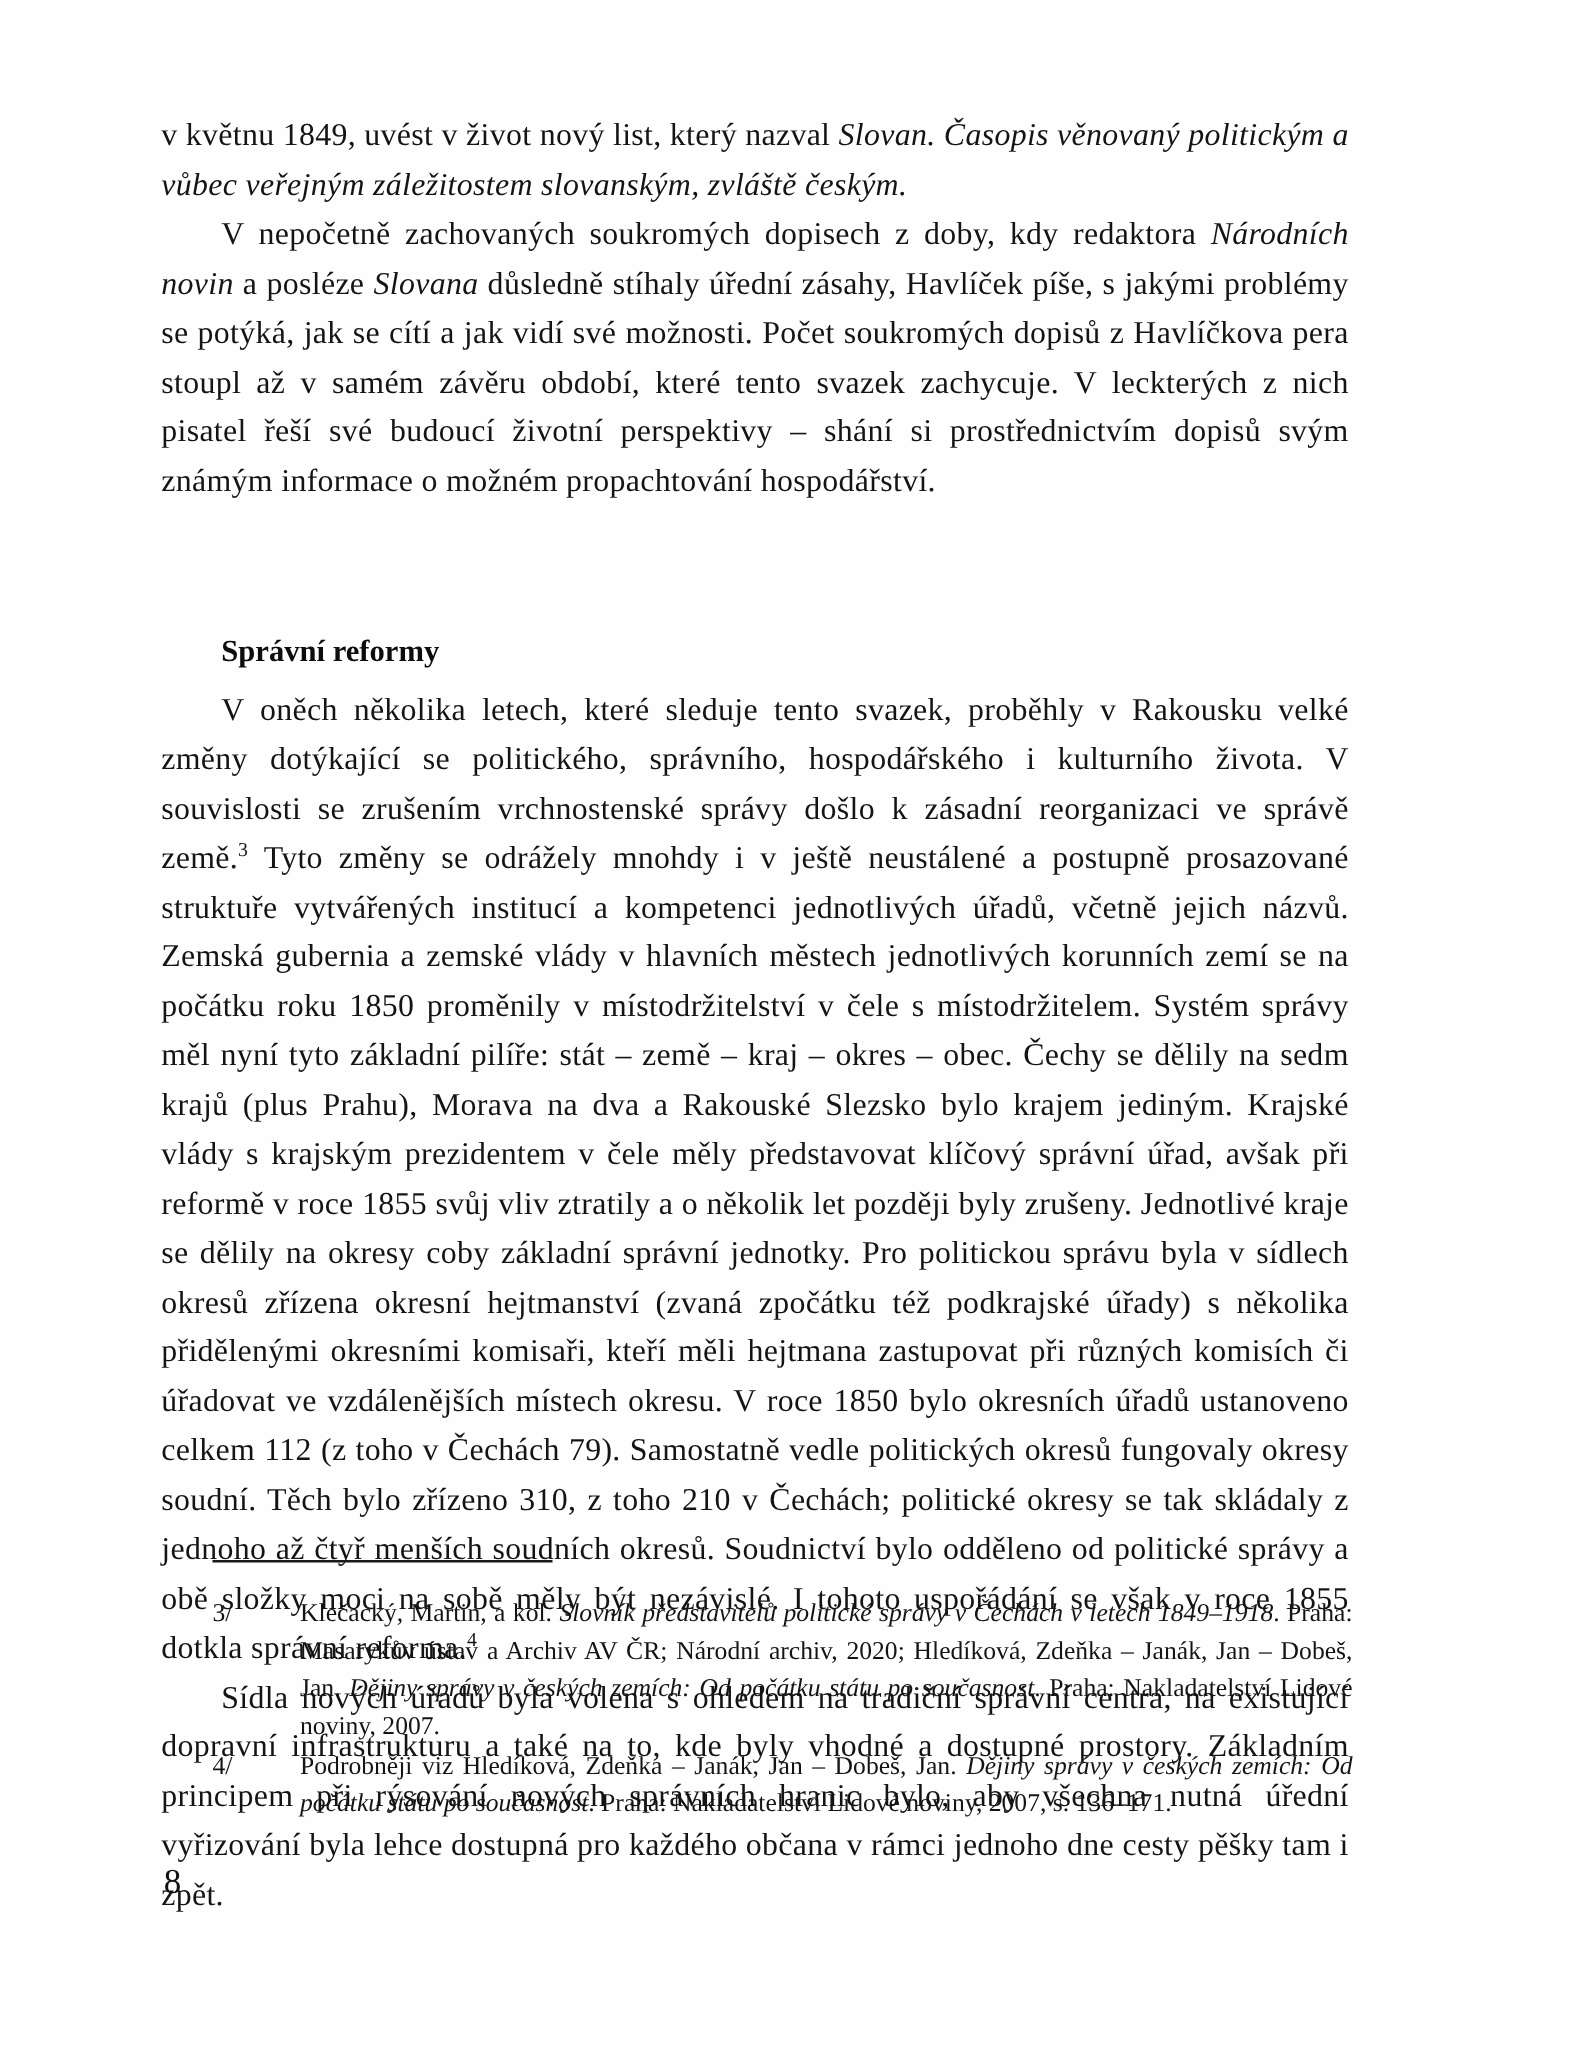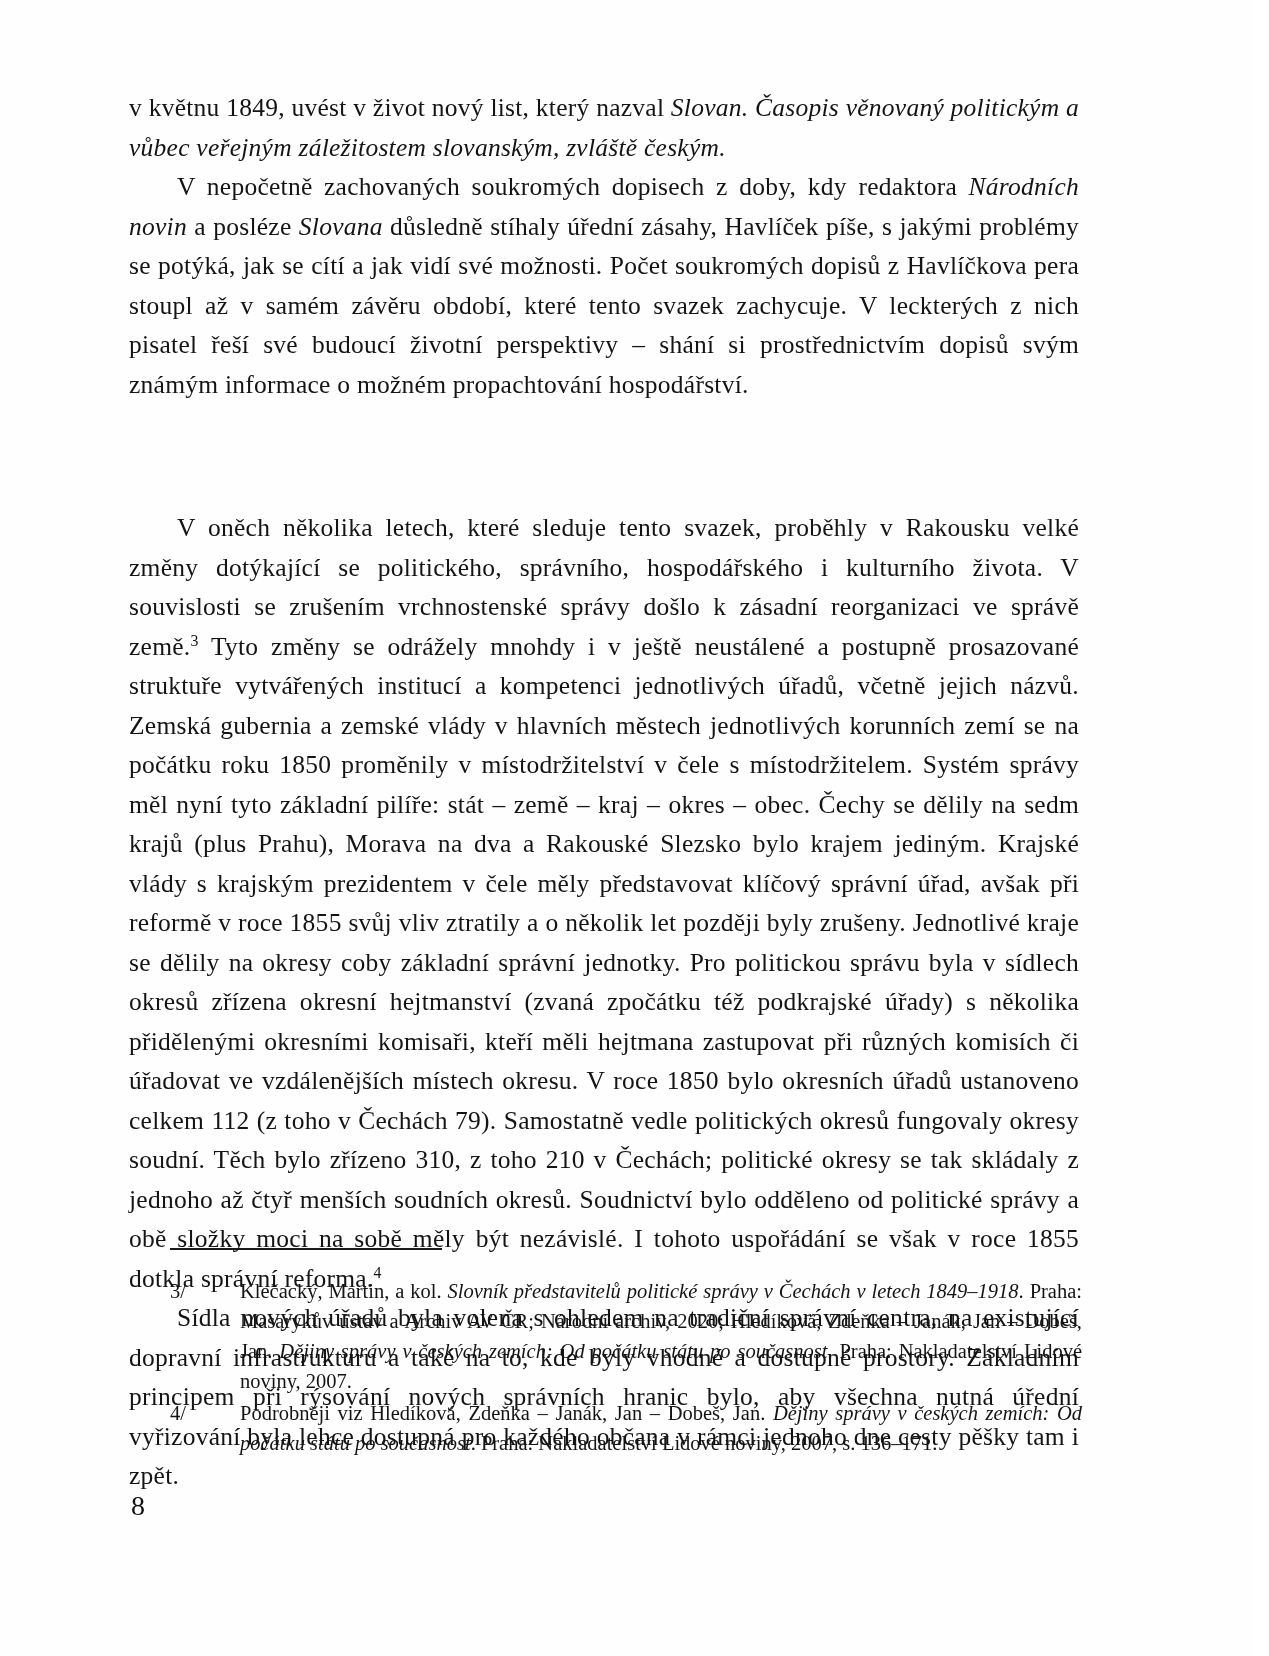--- a/index.html
+++ b/index.html
@@ -97,20 +97,21 @@
 <div class="page">
 
   <div class="content">
 
     <p class="body"><span>v květnu 1849, uvést v život nový list, který nazval </span><span class="it">Slovan. Časopis věnovaný politickým a vůbec veřejným záležitostem slovanským, zvláště českým.</span></p>
 
     <p class="body indent"><span>V nepočetně zachovaných soukromých dopisech z doby, kdy redaktora </span><span class="it">Národních novin</span><span> a posléze </span><span class="it">Slovana</span><span> důsledně stíhaly úřední zásahy, Havlíček píše, s jakými problémy se potýká, jak se cítí a jak vidí své možnosti. Počet soukromých dopisů z Havlíčkova pera stoupl až v samém závěru období, které tento svazek zachycuje. V leckterých z nich pisatel řeší své budoucí životní perspektivy – shání si prostřednictvím dopisů svým známým informace o možném propachtování hospodářství.</span></p>
 
     <div class="gap-large"></div>
 
+    <h2 class="heading">Správní reformy</h2>
 
     <div class="gap-heading"></div>
 
     <p class="body indent"><span>V oněch několika letech, které sleduje tento svazek, proběhly v Rakousku velké změny dotýkající se politického, správního, hospodářského i kulturního života. V souvislosti se zrušením vrchnostenské správy došlo k zásadní reorganizaci ve správě země.</span><span class="sup">3</span><span> Tyto změny se odrážely mnohdy i v ještě neustálené a postupně prosazované struktuře vytvářených institucí a kompetenci jednotlivých úřadů, včetně jejich názvů. Zemská gubernia a zemské vlády v hlavních městech jednotlivých korunních zemí se na počátku roku 1850 proměnily v místodržitelství v čele s místodržitelem. Systém správy měl nyní tyto základní pilíře: stát – země – kraj – okres – obec. Čechy se dělily na sedm krajů (plus Prahu), Morava na dva a Rakouské Slezsko bylo krajem jediným. Krajské vlády s krajským prezidentem v čele měly představovat klíčový správní úřad, avšak při reformě v roce 1855 svůj vliv ztratily a o několik let později byly zrušeny. Jednotlivé kraje se dělily na okresy coby základní správní jednotky. Pro politickou správu byla v sídlech okresů zřízena okresní hejtmanství (zvaná zpočátku též podkrajské úřady) s několika přidělenými okresními komisaři, kteří měli hejtmana zastupovat při různých komisích či úřadovat ve vzdálenějších místech okresu. V roce 1850 bylo okresních úřadů ustanoveno celkem 112 (z toho v Čechách 79). Samostatně vedle politických okresů fungovaly okresy soudní. Těch bylo zřízeno 310, z toho 210 v Čechách; politické okresy se tak skládaly z jednoho až čtyř menších soudních okresů. Soudnictví bylo odděleno od politické správy a obě složky moci na sobě měly být nezávislé. I tohoto uspořádání se však v roce 1855 dotkla správní reforma.</span><span class="sup">4</span></p>
 
     <p class="body indent">Sídla nových úřadů byla volena s ohledem na tradiční správní centra, na existující dopravní infrastrukturu a také na to, kde byly vhodné a dostupné prostory. Základním principem při rýsování nových správních hranic bylo, aby všechna nutná úřední vyřizování byla lehce dostupná pro každého občana v rámci jednoho dne cesty pěšky tam i zpět.</p>
 
   </div>
 
   <div class="footnotes">

